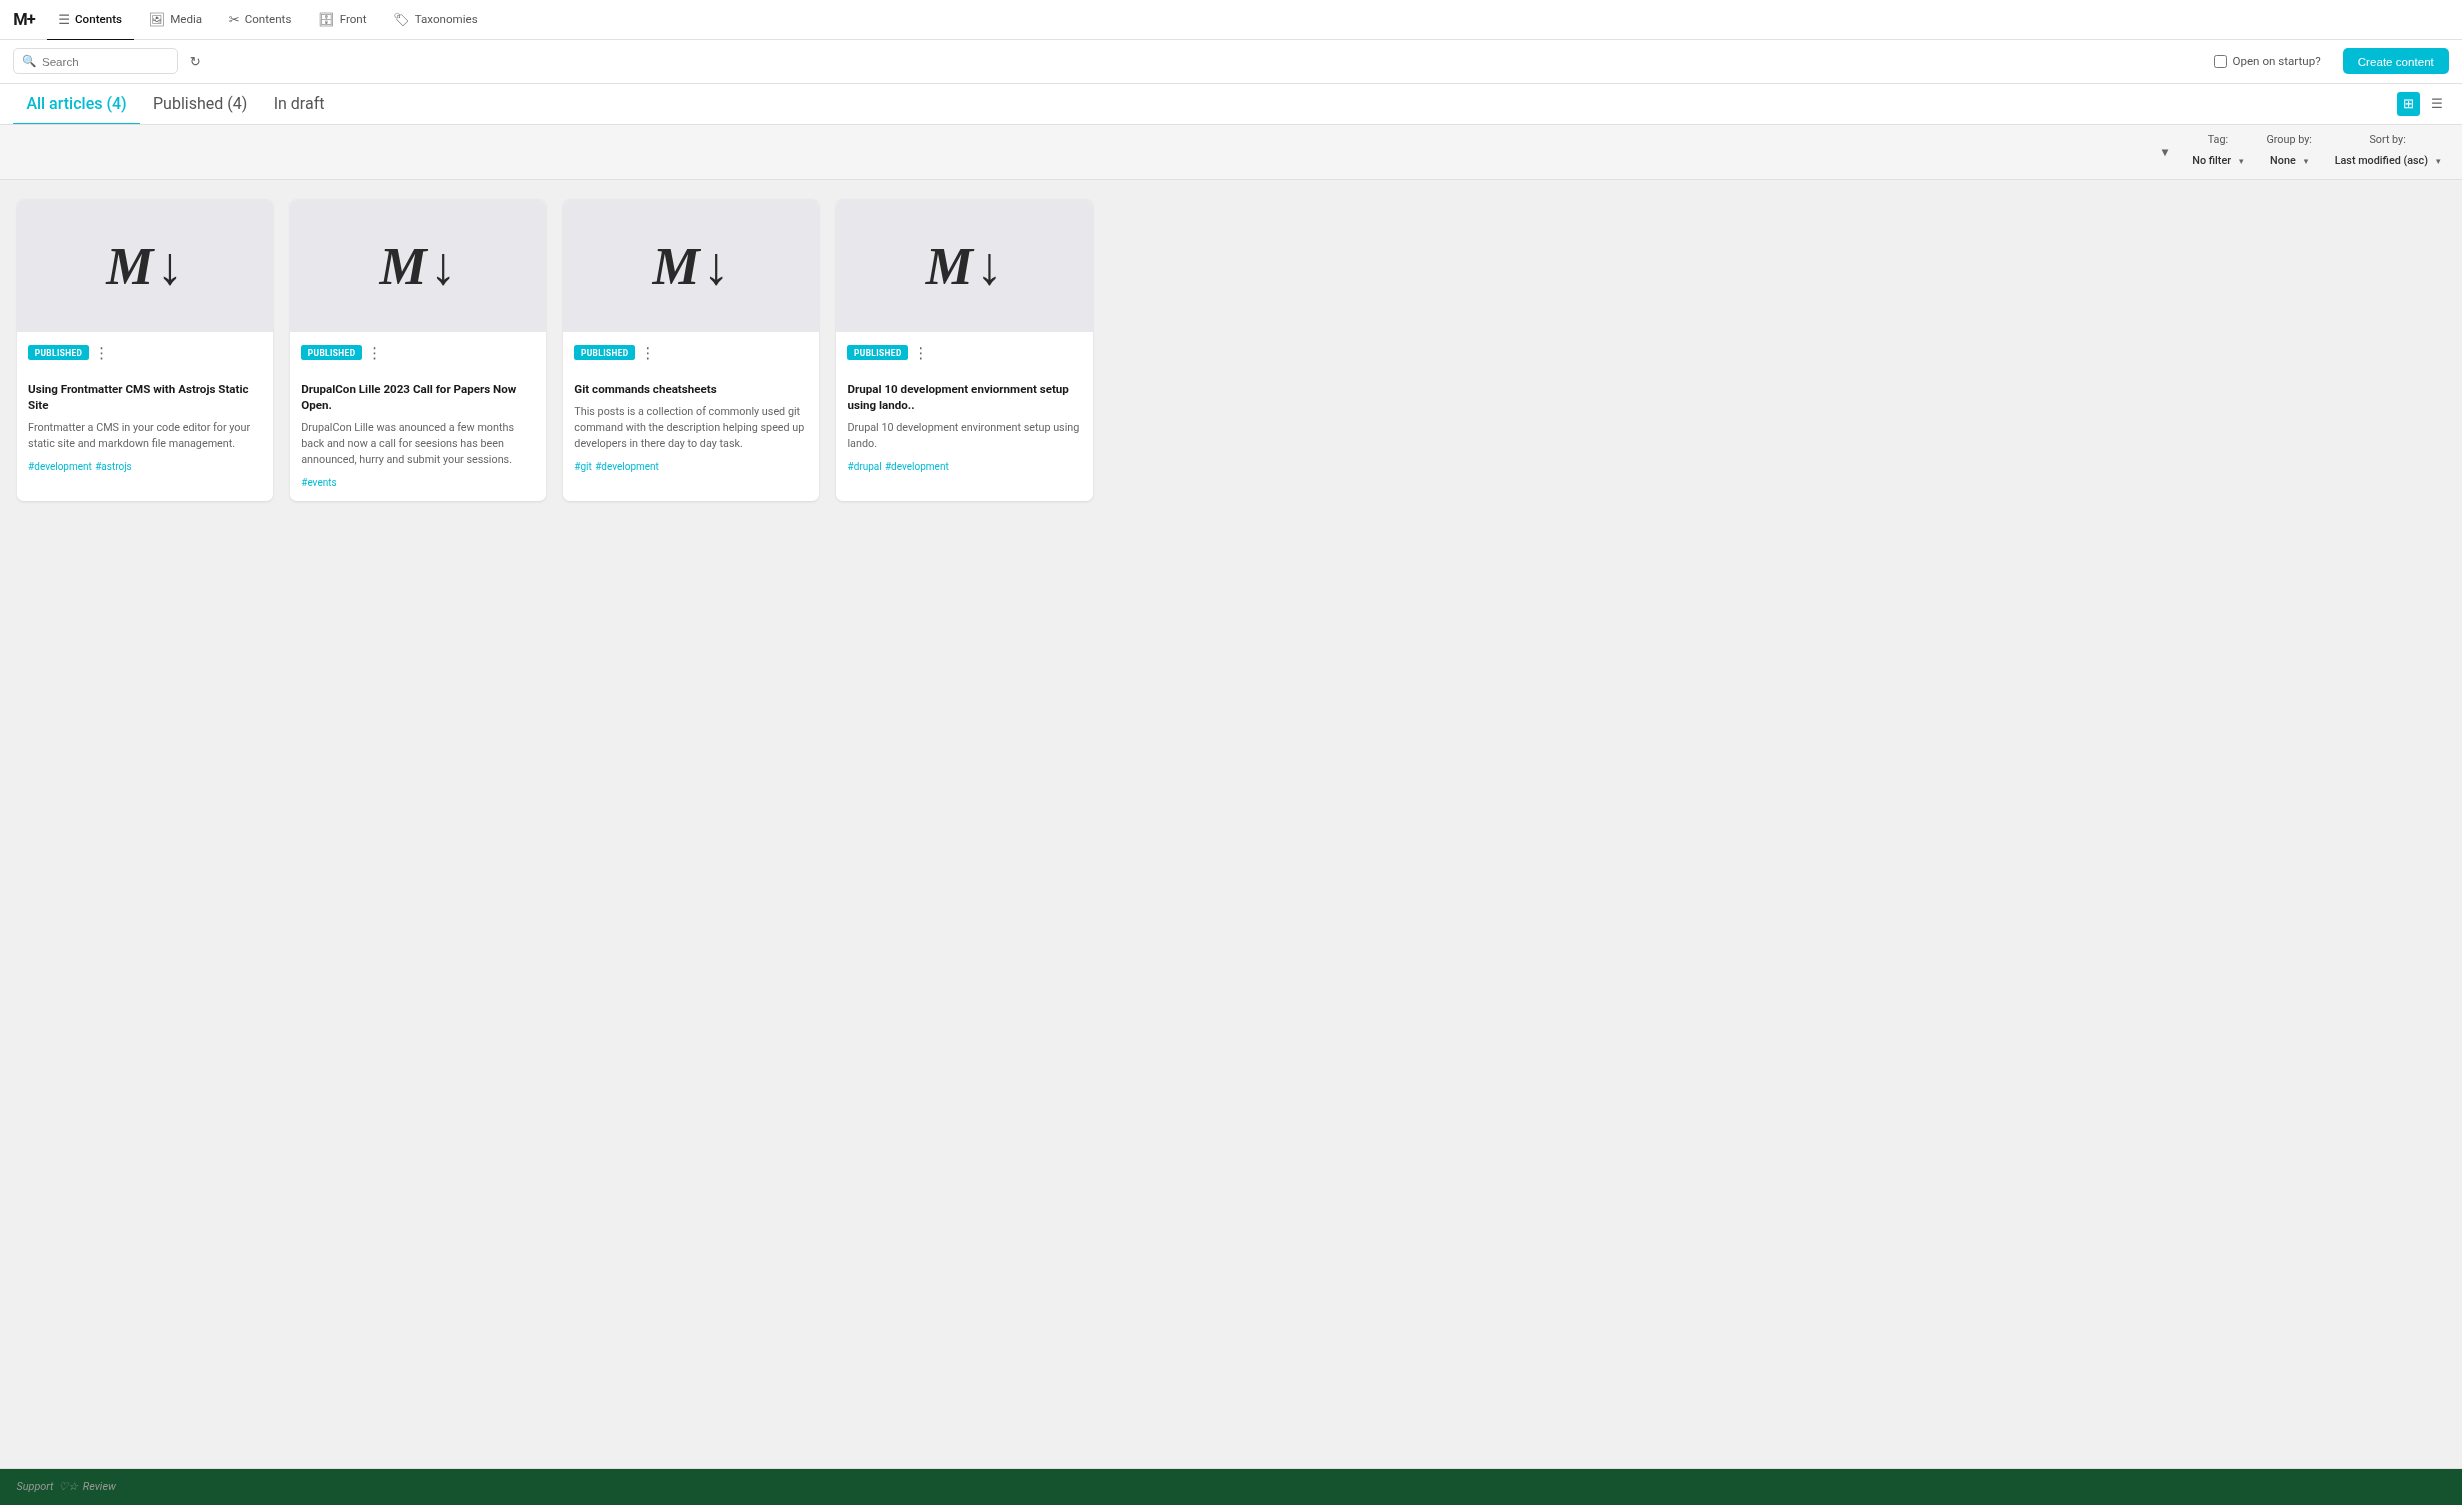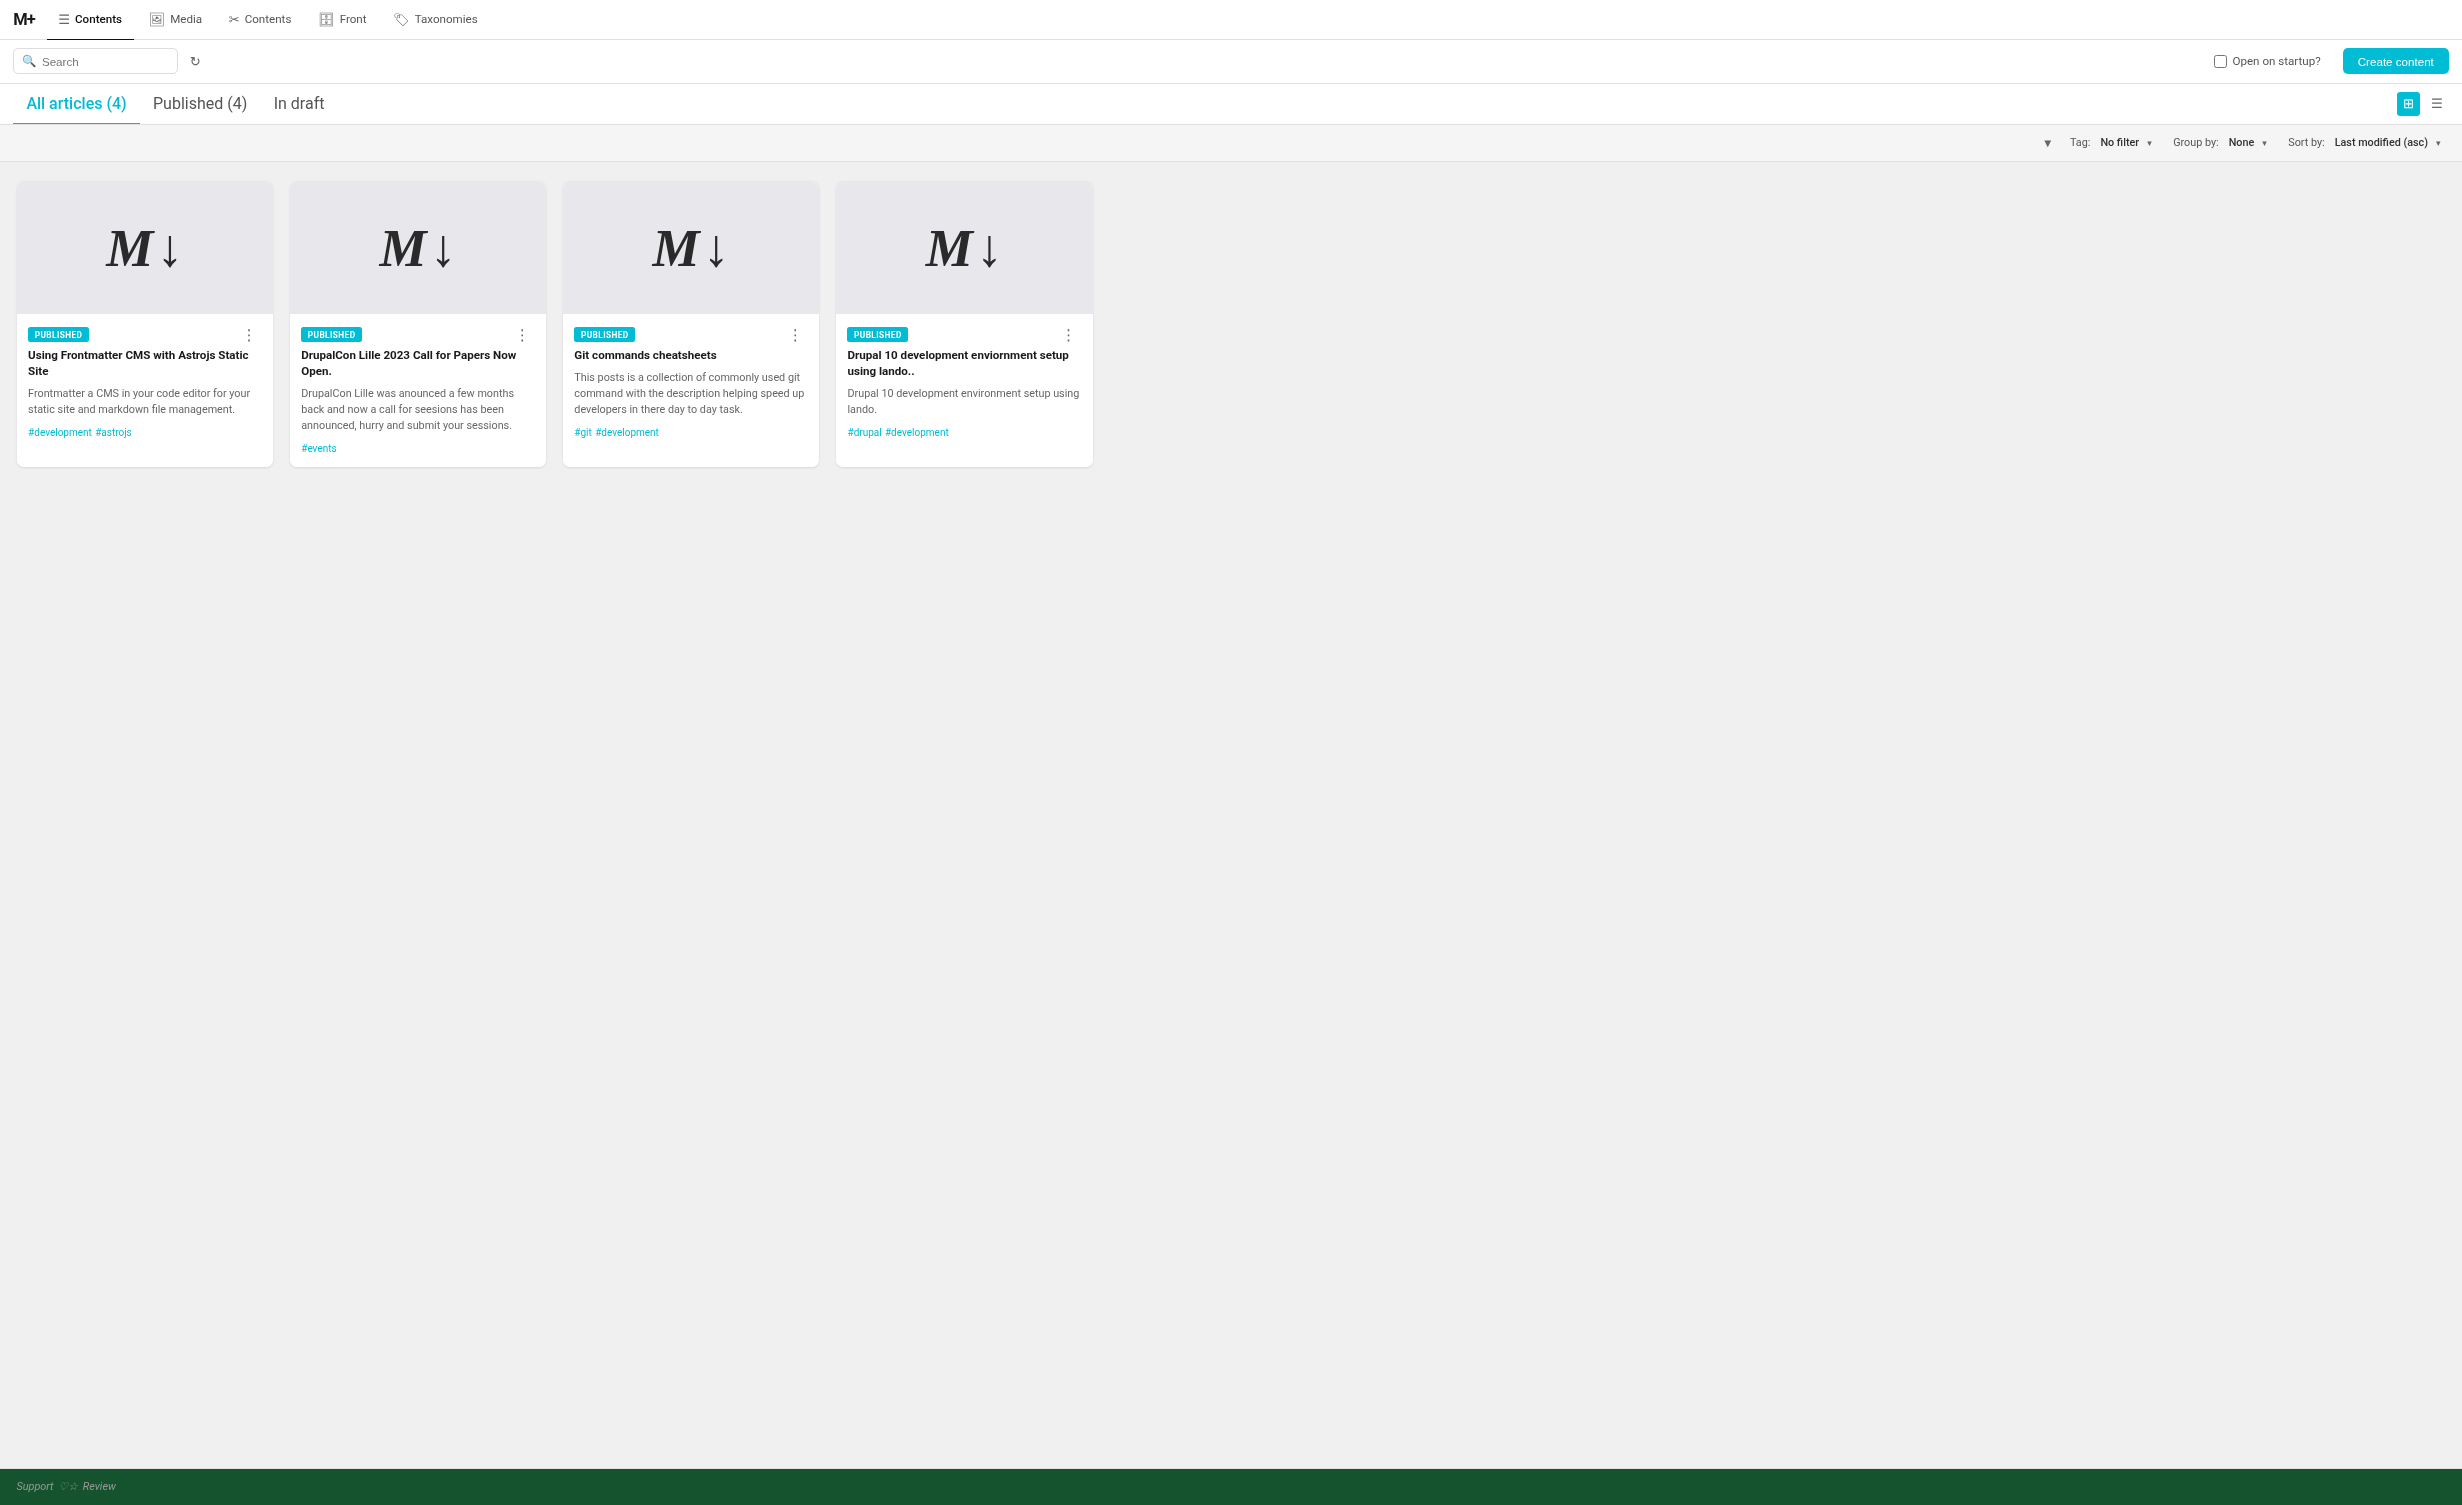--- a/index.html
+++ b/index.html
@@ -171,20 +171,21 @@
       justify-content: flex-end;
       padding: 8.3px 16.5px;
       gap: 16.5px;
     }
     .filter-group {
       display: flex;
       align-items: center;
       gap: 5px;
       font-size: 10.8px;
       color: #555;
+      flex-direction: column;
     }
     .filter-icon { color: #666; font-size: 11.6px; }
     .filter-select {
       display: flex;
       align-items: center;
       gap: 8px;
       font-size: 10.8px;
       color: #333;
       font-weight: 500;
       cursor: pointer;
@@ -228,22 +229,22 @@
       align-items: center;
       gap: 3.3px;
       font-family: Georgia, serif;
     }
     .md-m { font-style: italic; }
     .md-arrow { font-style: normal; }
     .card-body { padding: 11.6px 11.6px 13.2px; }
     .card-header-row {
       display: flex;
       align-items: center;
-      justify-content: space-between;
-      margin-bottom: 3px;
+      justify-content: flex-start;
+      margin-bottom: 19px;
     }
     .published-badge {
       background: #00bcd4;
       color: #fff;
       font-size: 8.3px;
       font-weight: 700;
       padding: 2.5px 6.6px;
       border-radius: 2.5px;
       text-transform: uppercase;
       letter-spacing: 0.4px;

